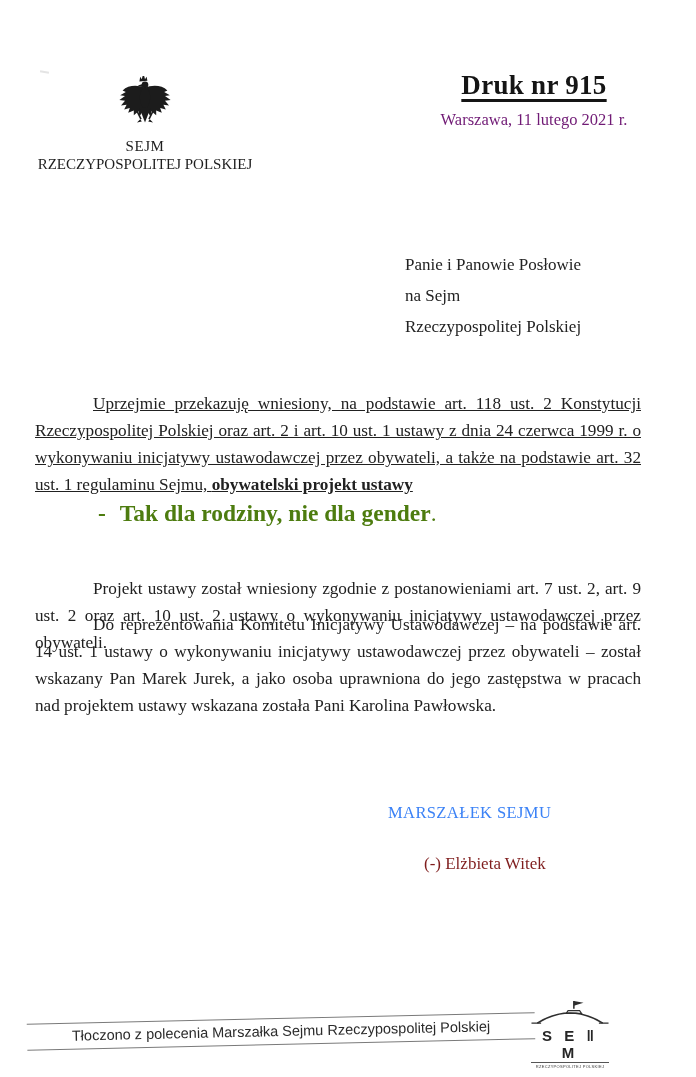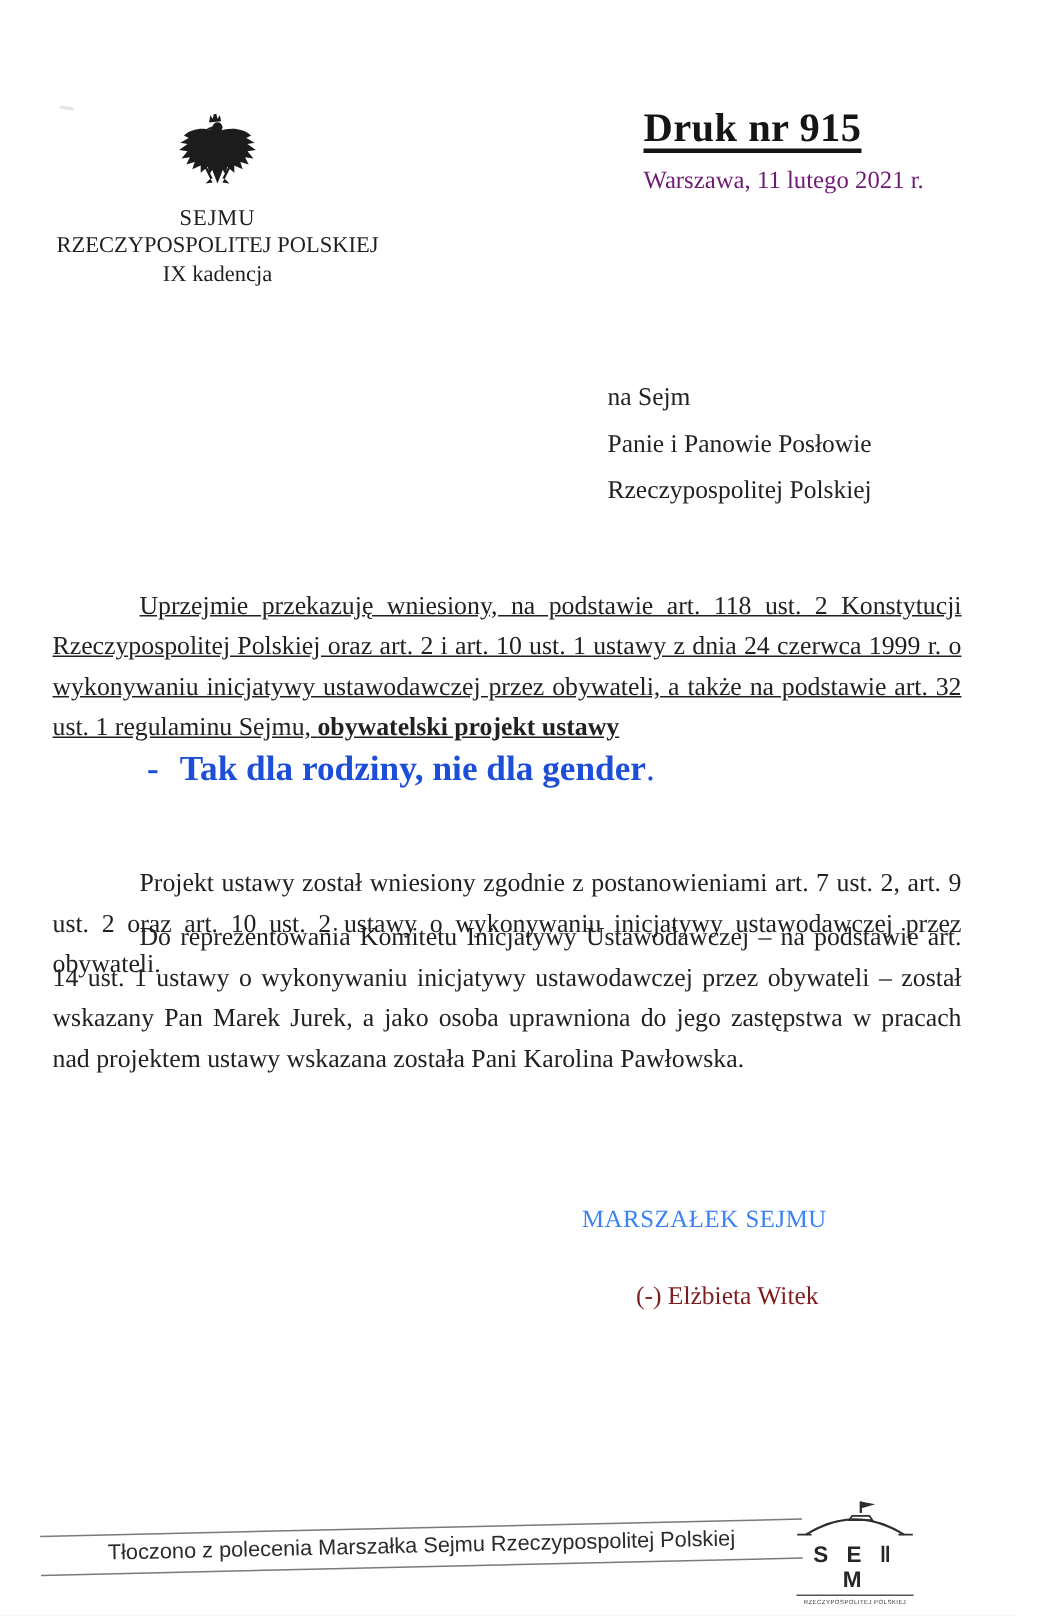--- a/index.html
+++ b/index.html
@@ -11,21 +11,21 @@
   .abs { position:absolute; }
 
   
   .org-block { left:16px; top:70px; width:258px; text-align:center; }
   .eagle-wrap { width:56px; height:60px; margin:0 auto; }
   .org-line1 { font-size:15px; line-height:18px; margin-top:7px; letter-spacing:0.6px; }
   .org-line2 { font-size:15px; line-height:19px; }
   .org-line3 { font-size:15px; line-height:19px; }
 
   
-  .druk-block { left:429px; top:70px; width:244px; }
+  .druk-block { left:412px; top:70px; width:244px; text-align:center; }
   .druk-number {
     font-size:27px; font-weight:bold; letter-spacing:0.3px;
     text-decoration:underline; text-decoration-thickness:3px; text-underline-offset:5px;
     color:#151515;
   }
   .dateline { font-size:16.5px; margin-top:9px; color:#701a75; }
 
   
   .addressee { left:405px; top:249px; font-size:17px; line-height:31px; color:#222; }
 
@@ -33,21 +33,21 @@
   .para {
     left:35px; width:606px; margin:0;
     font-size:17.2px; line-height:27px; text-align:justify; text-indent:58px; color:#212121;
   }
   .para-1 { top:390px;text-decoration:underline; }
   .para-2 { top:575px;font-family:Liberation Serif, serif; }
   .para-3 { top:611px; }
   .para b { font-weight:bold; }
 
   
-  .bill-title { left:98px; top:500px; font-size:23.5px; font-weight:bold; color:#1d4ed8; white-space:nowrap; }
+  .bill-title { left:98px; top:500px; font-size:23.5px; font-weight:bold; color:#4d7c0f; white-space:nowrap; }
   .bill-title .dash { margin-right:14px; }
   .bill-title .period { font-weight:normal; }
 
   
   .sig-role { left:388px; top:803px; font-size:16.5px; letter-spacing:0.4px; color:#3b82f6; }
   .sig-name { left:424px; top:854px; font-size:17px; color:#7f1d1d; }
 
   
   .footer-note {
     left:27px; top:1018px; width:508px;
@@ -78,33 +78,32 @@
           <path d="M32 12 l-6 2 6 2 z"></path>
           <path d="M35 17 C27 13 14 13 7 20 L11 22 L4 26 L10 27 L3 32 L10 33 L5 39 L12 38 L9 44 L16 42 L14 48 L21 45 L21 51 L27 46 L28 53 L32 46 L35 42 Z"></path>
           <path d="M35 17 C43 13 56 13 63 20 L59 22 L66 26 L60 27 L67 32 L60 33 L65 39 L58 38 L61 44 L54 42 L56 48 L49 45 L49 51 L43 46 L42 53 L38 46 L35 42 Z"></path>
           <ellipse cx="35" cy="29" rx="6.5" ry="13"></ellipse>
           <path d="M28 42 L35 60 L42 42 Z"></path>
           <path d="M25 46 l5 10 M45 46 l-5 10" stroke="#1c1c1c" stroke-width="2"></path>
           <path d="M29 56 l-4 4 6-1 z M41 56 l4 4 -6-1 z"></path>
         </g>
       </svg>
     </div>
-    <div class="org-line1">SEJMU</div>
+    <div class="org-line1">SEJM</div>
     <div class="org-line2">RZECZYPOSPOLITEJ POLSKIEJ</div>
-    <div class="org-line3">IX kadencja</div>
   </div>
 
   <div class="abs druk-block">
     <div class="druk-number">Druk nr 915</div>
     <div class="dateline">Warszawa, 11 lutego 2021 r.</div>
   </div>
 
   <div class="abs addressee">
+    <div>Panie i Panowie Posłowie</div>
     <div>na Sejm</div>
-    <div>Panie i Panowie Posłowie</div>
     <div>Rzeczypospolitej Polskiej</div>
   </div>
 
   <p class="abs para para-1"><span>Uprzejmie przekazuję wniesiony, na podstawie art. 118 ust. 2 Konstytucji Rzeczypospolitej Polskiej oraz art. 2 i art. 10 ust. 1 ustawy z dnia 24 czerwca 1999 r. o wykonywaniu inicjatywy ustawodawczej przez obywateli, a także na podstawie art. 32 ust. 1 regulaminu Sejmu, </span><b>obywatelski projekt ustawy</b></p>
 
   <div class="abs bill-title"><span class="dash">-</span><span>Tak dla rodziny, nie dla gender</span><span class="period">.</span></div>
 
   <p class="abs para para-2">Projekt ustawy został wniesiony zgodnie z postanowieniami art. 7 ust. 2, art. 9 ust. 2 oraz art. 10 ust. 2 ustawy o wykonywaniu inicjatywy ustawodawczej przez obywateli.</p>
 
   <p class="abs para para-3">Do reprezentowania Komitetu Inicjatywy Ustawodawczej – na podstawie art. 14 ust. 1 ustawy o wykonywaniu inicjatywy ustawodawczej przez obywateli – został wskazany Pan Marek Jurek, a jako osoba uprawniona do jego zastępstwa w pracach nad projektem ustawy wskazana została Pani Karolina Pawłowska.</p>

